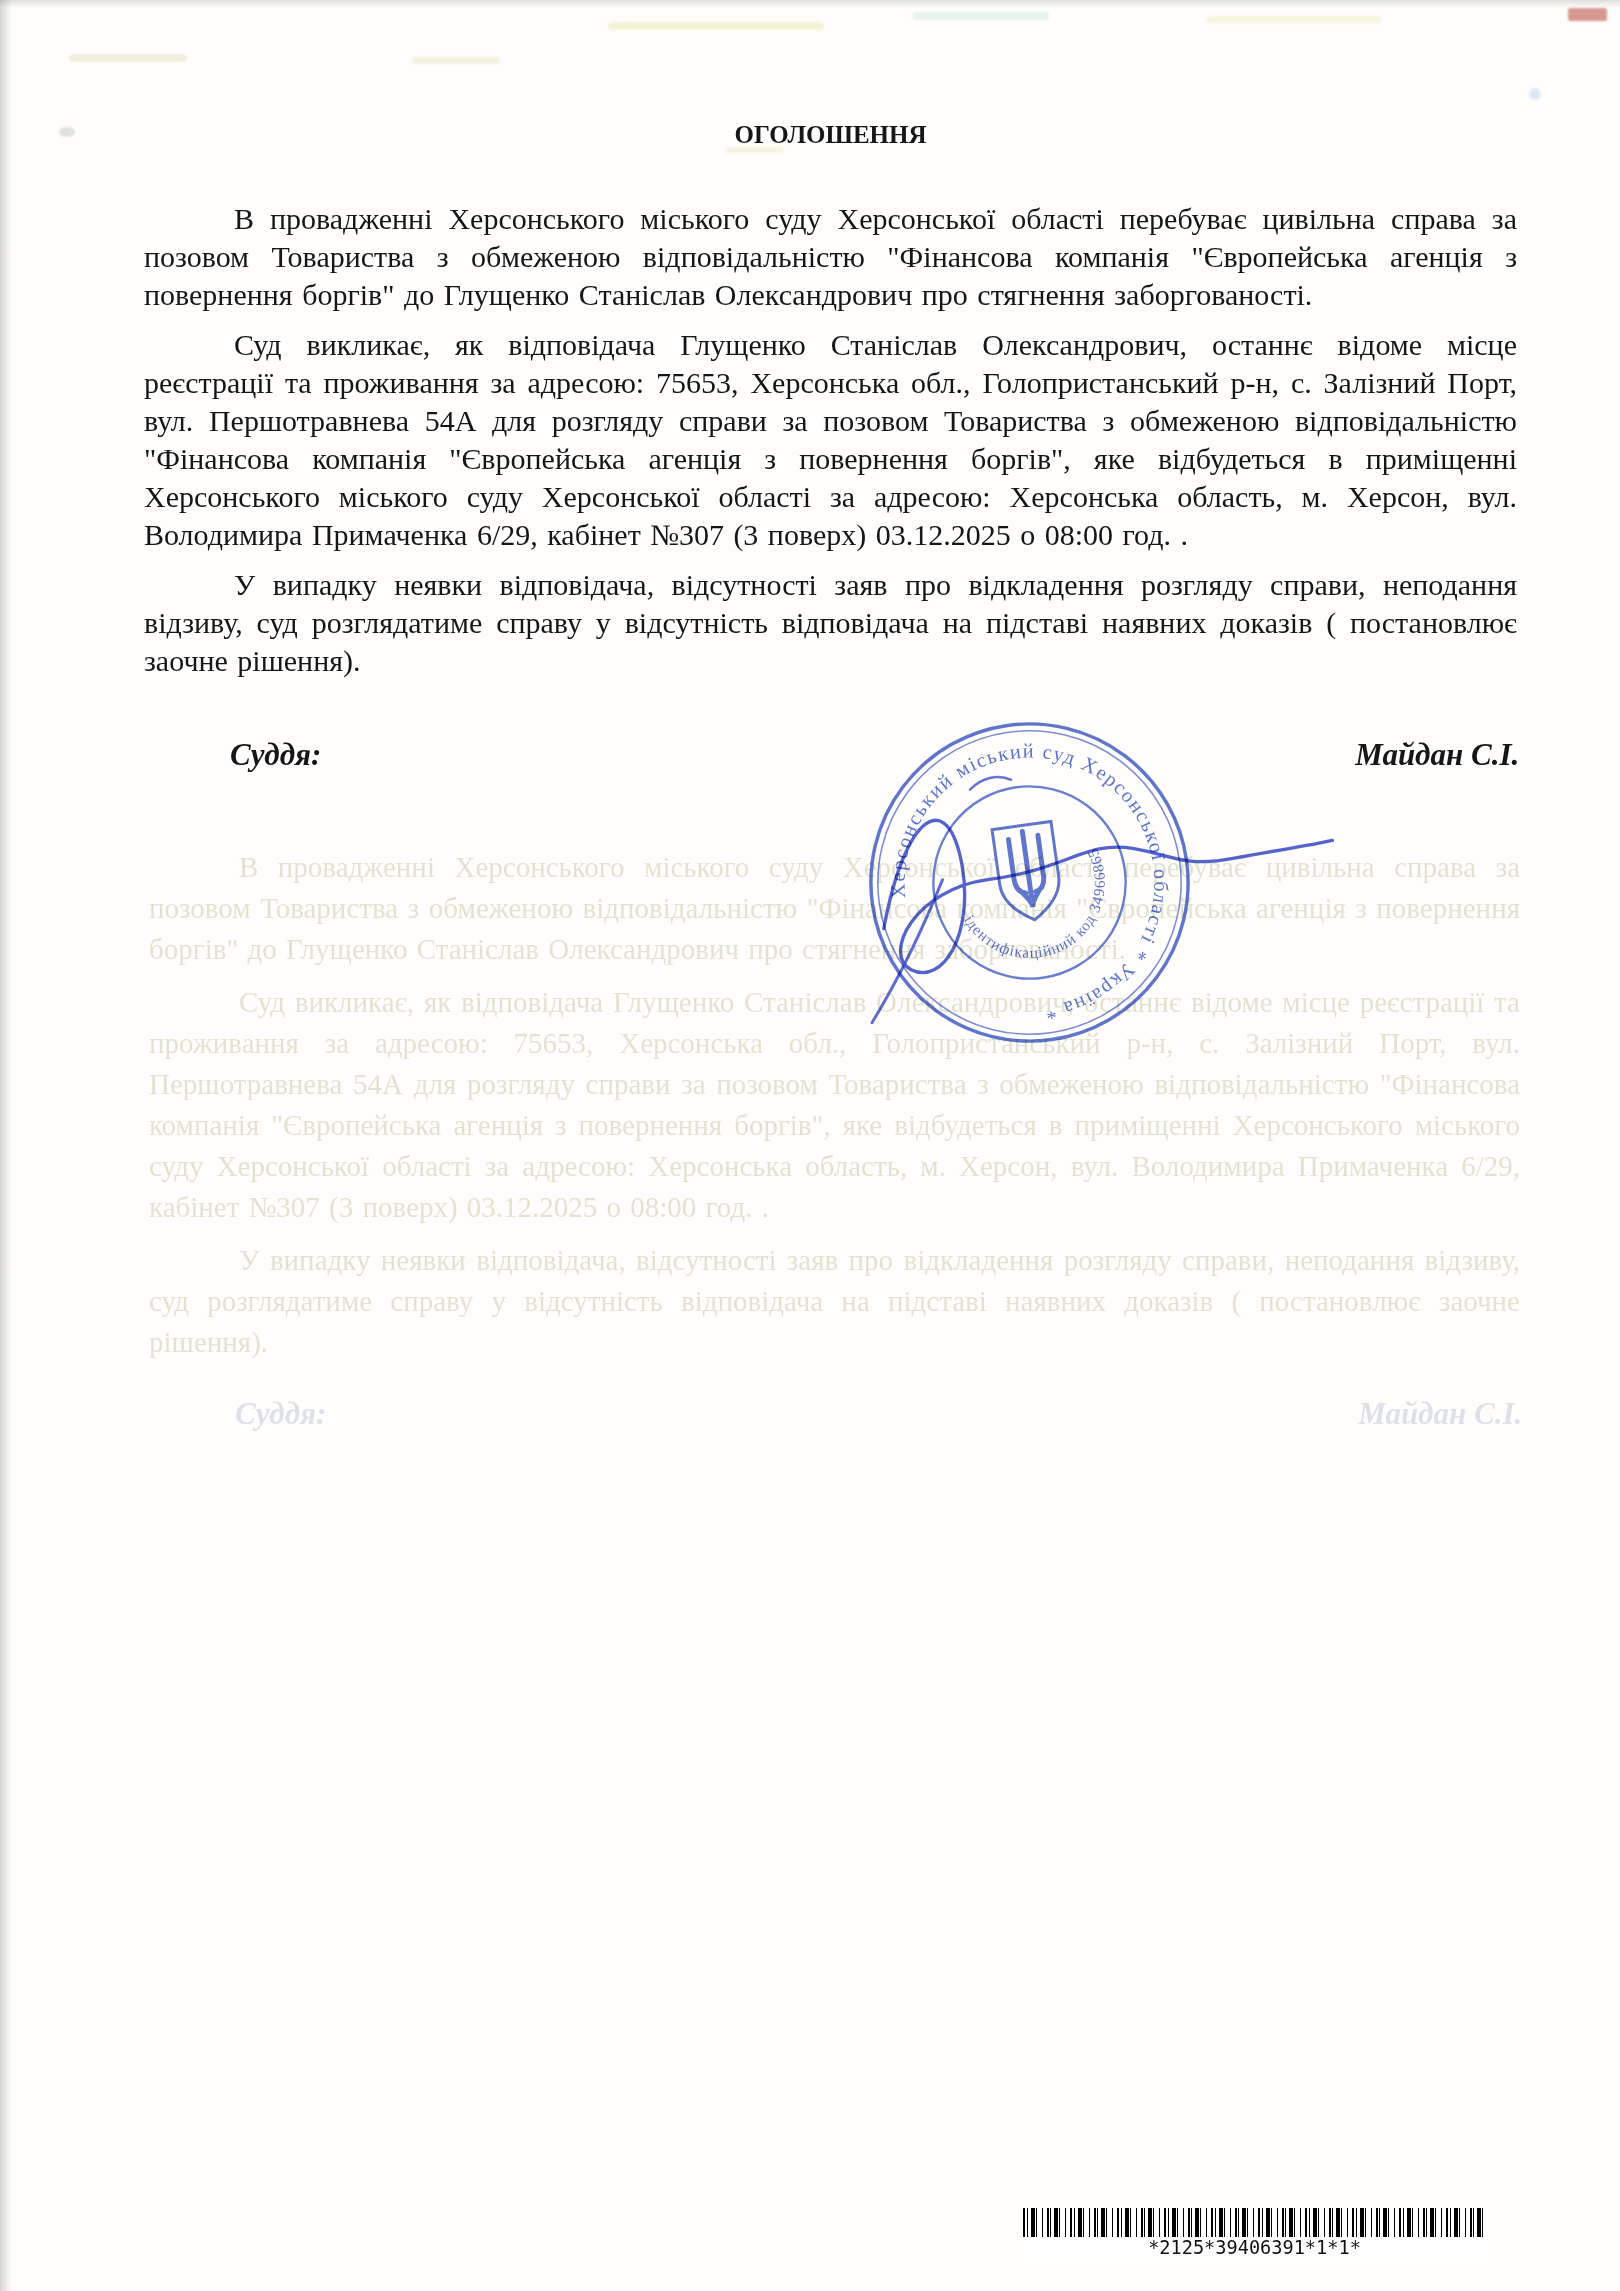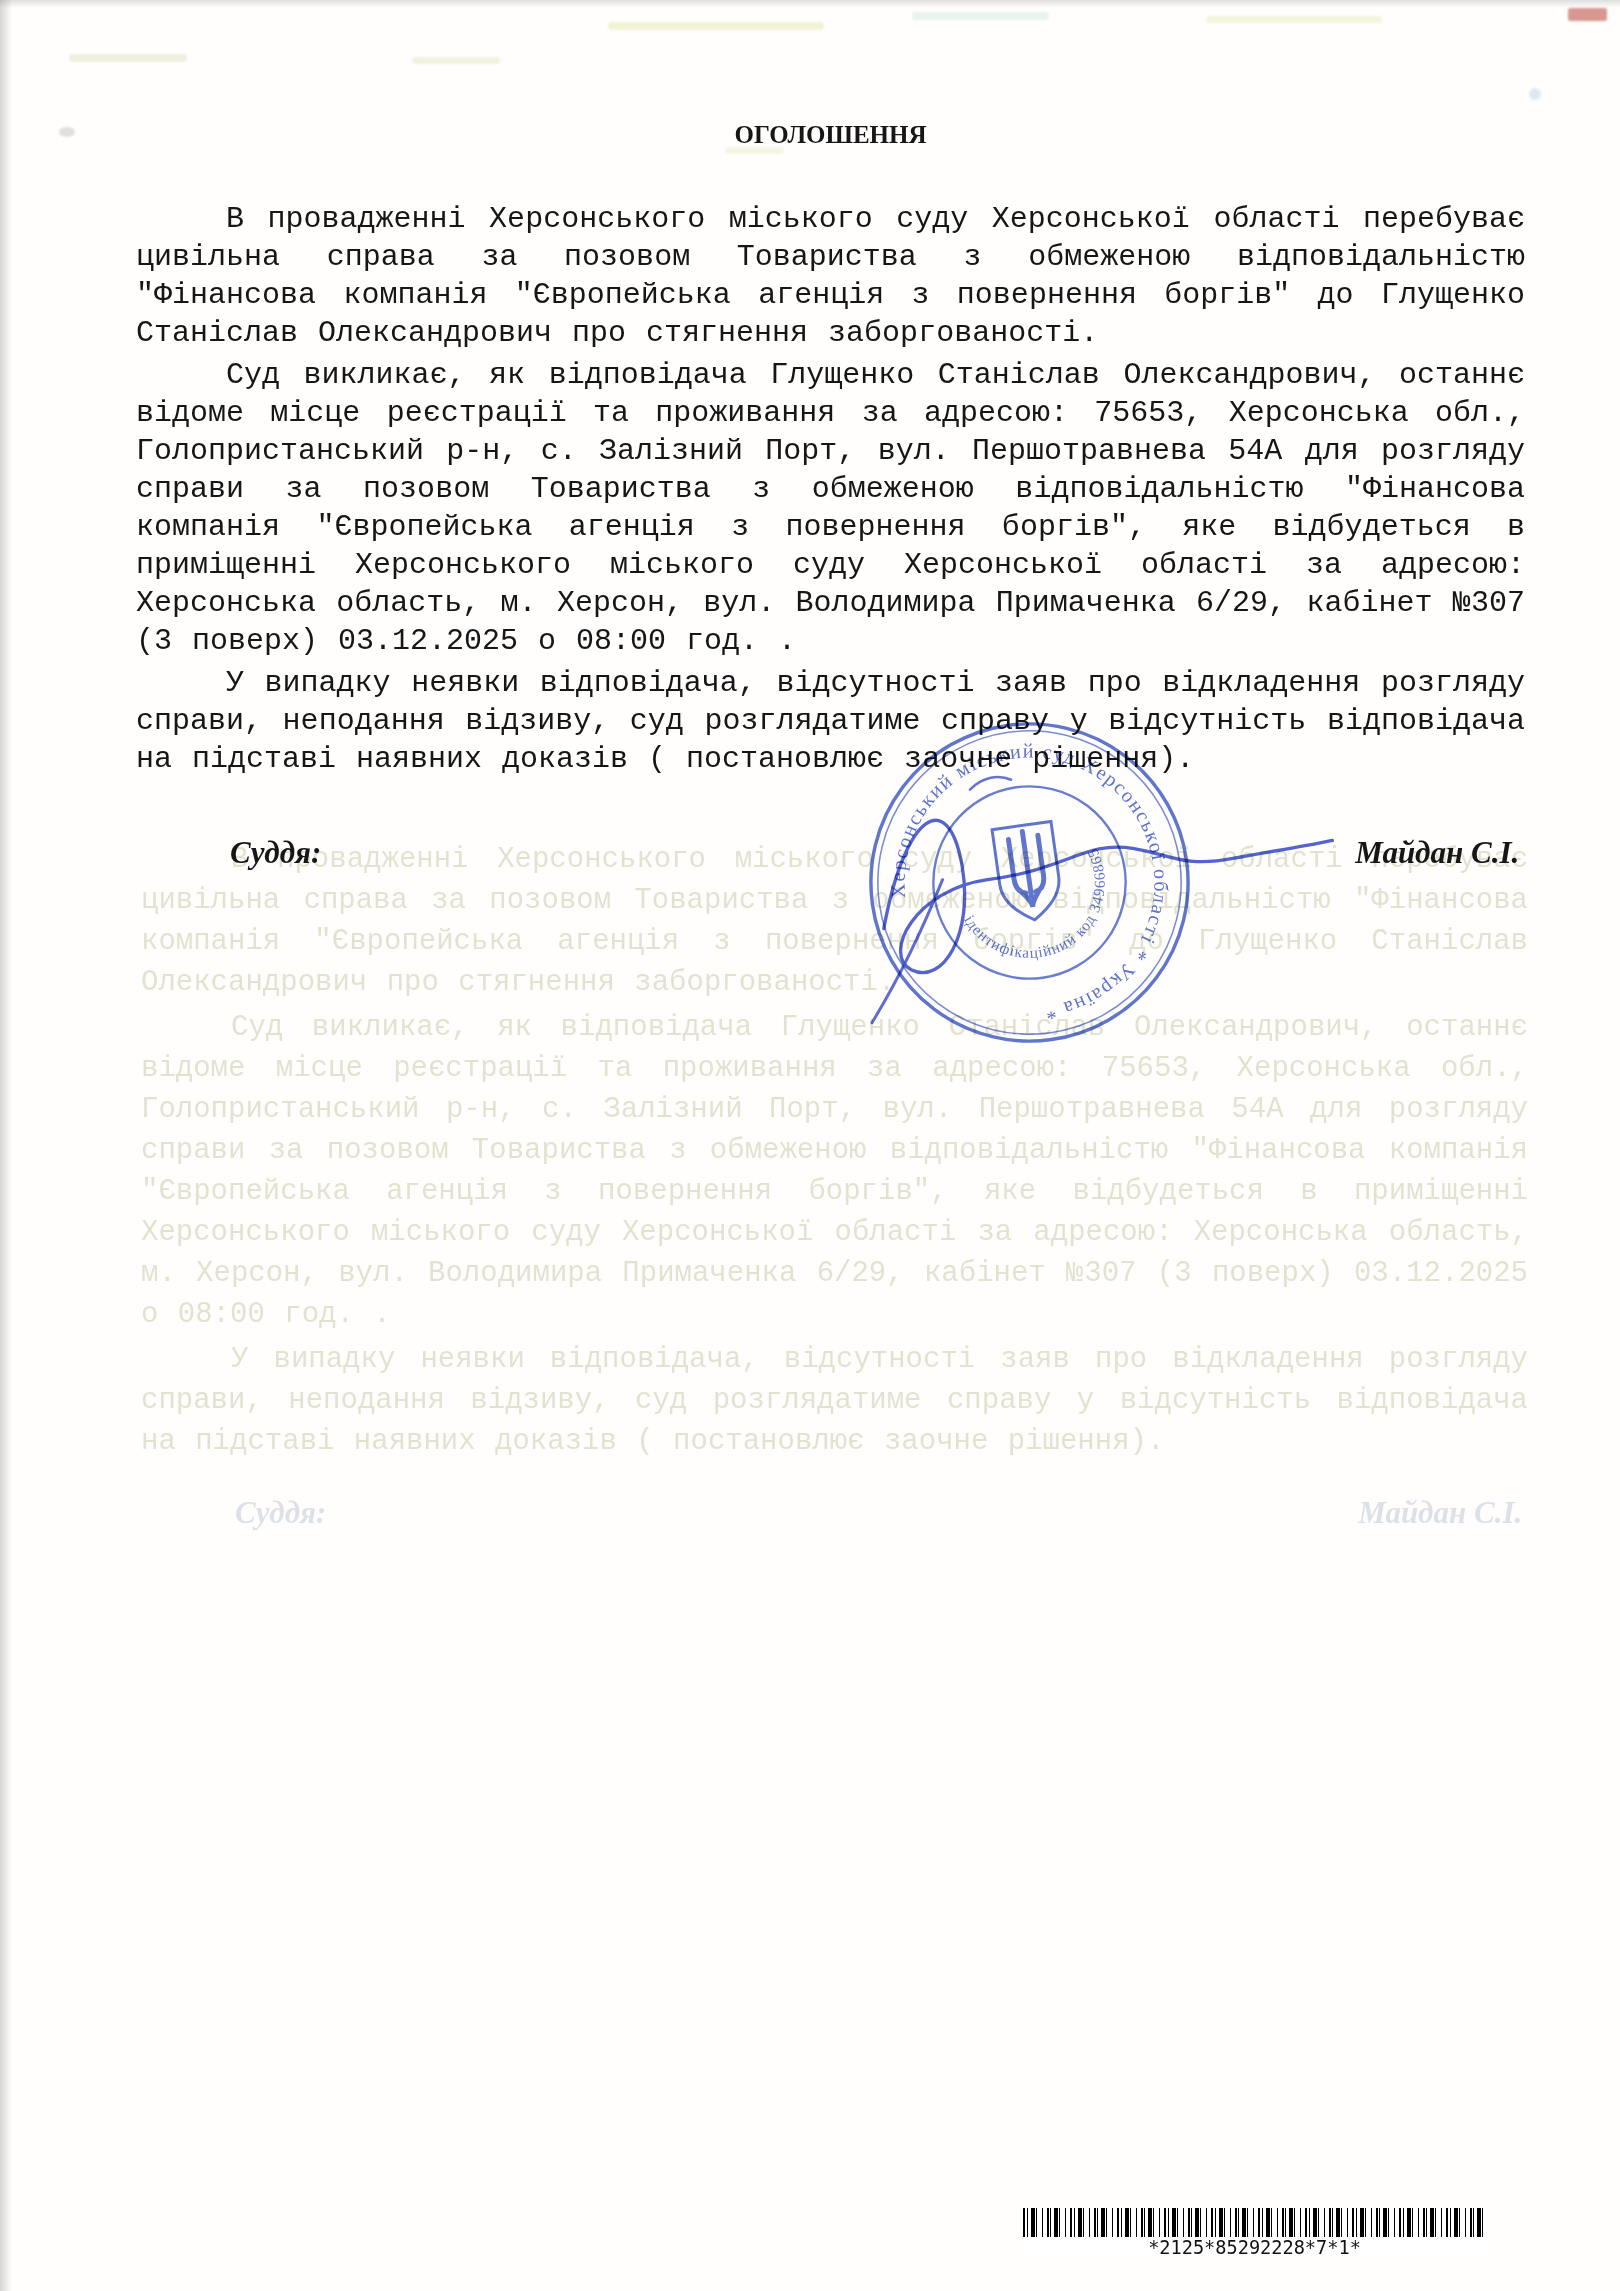--- a/index.html
+++ b/index.html
@@ -16,21 +16,21 @@
     content:""; position:absolute; left:0; top:0; right:0; height:7.8px;
     background:linear-gradient(180deg, rgba(80,80,80,.18), rgba(0,0,0,0)); pointer-events:none;
   }
   .content { position:absolute; left:132px; right:91px; top:76px; }
   .title-line { text-align:center; font-weight:bold; font-size:30px; margin:0; }
   .heading { text-align:center; font-weight:bold; font-size:25px; margin:45px 0 0 0; }
   .subtitle { text-align:center; font-size:30px; margin:11.8px 0 0 0; }
   .paras { margin-top:51px; }
   .para {
     font-size:30px; line-height:38px; text-align:justify; text-indent:90px;
-    margin:4px; word-spacing:2px;font-family:Liberation Mono, monospace;
+    margin:12px; word-spacing:2px;
   }
   .judge-row {
     display:flex; justify-content:space-between; align-items:baseline;
     font-weight:bold; font-size:31px; margin-top:57px; padding-left:98px; padding-right:9.8px;font-style:italic;
   }
   
   .ghost {
     position:absolute; left:137px; right:88px; top:835px;
     color:#8e9452; opacity:.26; filter:blur(0.6px); pointer-events:none;
   }
@@ -132,16 +132,16 @@
     </g>
   </svg>
 
   <svg class="signature" viewBox="0 0 540 340" aria-hidden="true">
     <path d="M62,212 C84,92 128,68 142,148 C154,218 122,270 90,254 C60,238 94,172 168,162 C248,152 268,122 316,130 C358,137 368,150 420,140 C462,132 494,128 520,122" fill="none" stroke="#2b3fc2" stroke-width="3.4" stroke-linecap="round" opacity=".9"></path>
     <path d="M122,162 C102,212 78,262 50,308" fill="none" stroke="#2b3fc2" stroke-width="3" stroke-linecap="round" opacity=".85"></path>
     <path d="M150,70 C162,58 178,54 192,60" fill="none" stroke="#2b3fc2" stroke-width="2.6" stroke-linecap="round" opacity=".8"></path>
   </svg>
 
   <div class="barcode"></div>
-  <div class="barcode-text">*2125*85292228*7*1*</div>
+  <div class="barcode-text">*2125*39406391*1*1*</div>
 
 </div>
 
 
 </body></html>

